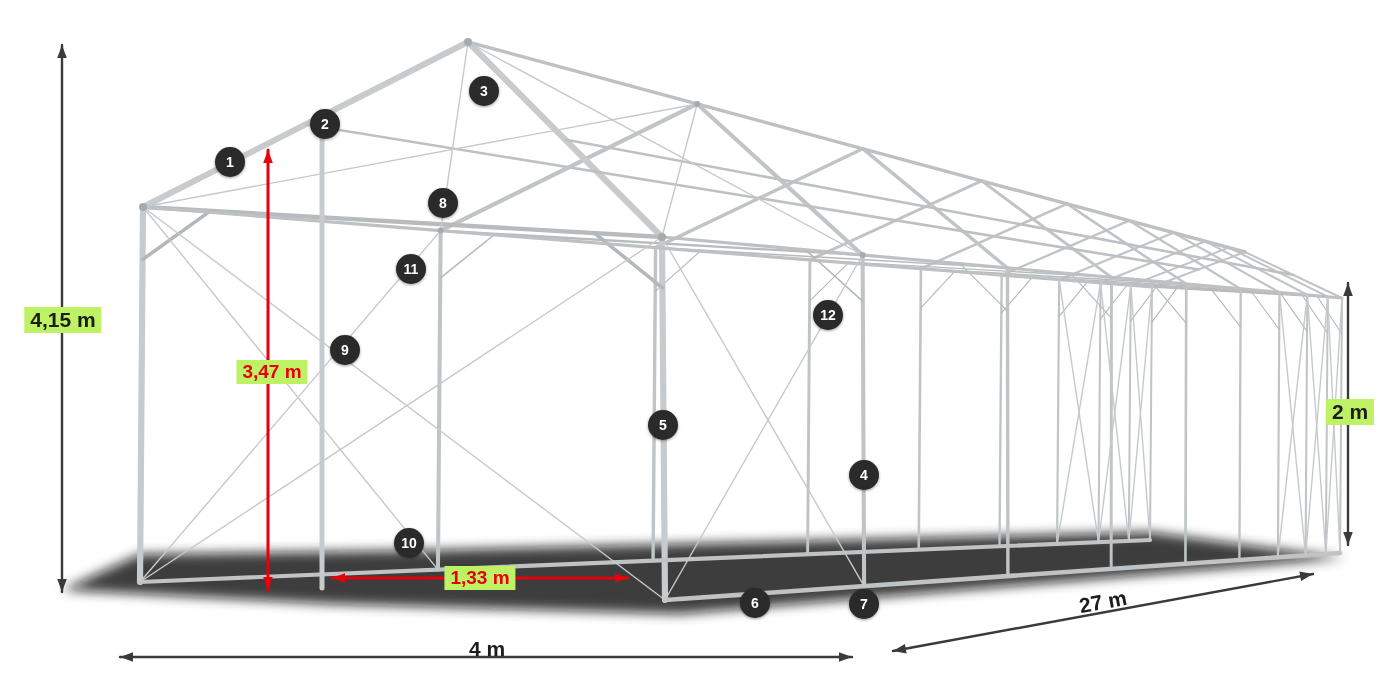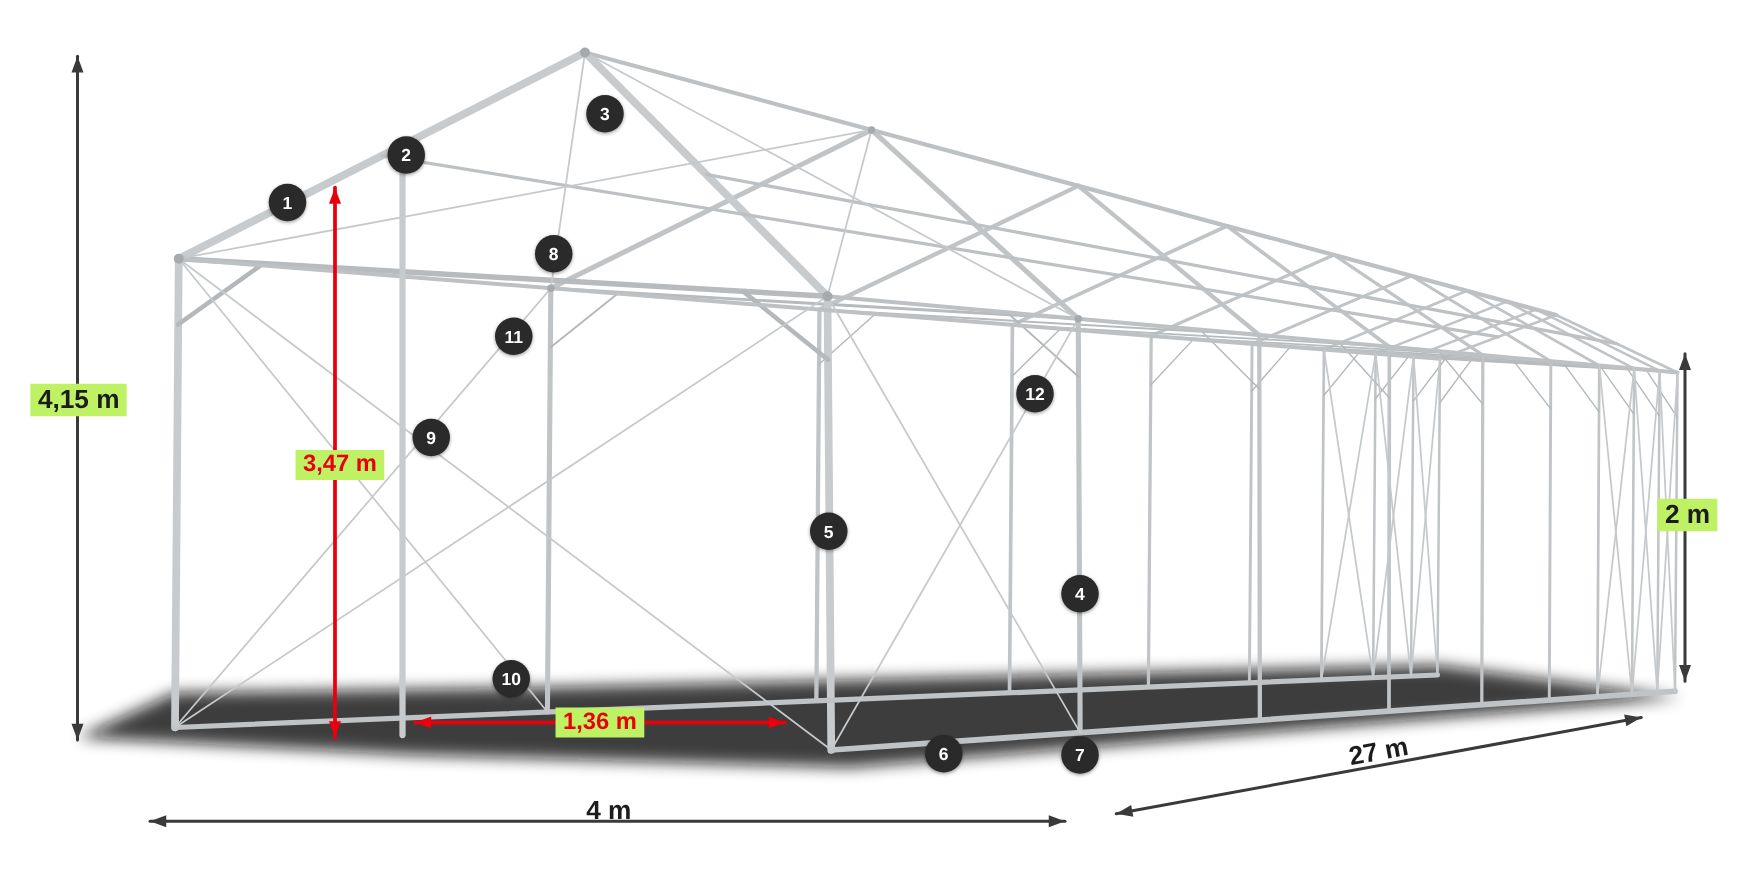--- a/index.html
+++ b/index.html
@@ -180,15 +180,15 @@
   <div class="badge" style="left:345px;top:350px">9</div>
   <div class="badge" style="left:409px;top:543px">10</div>
   <div class="badge" style="left:411px;top:269px">11</div>
   <div class="badge" style="left:828px;top:315px">12</div>
 
   <div class="dim-label" style="left:63px;top:320px">4,15 m</div>
   <div class="dim-label red" style="left:272px;top:372px">3,47 m</div>
   <div class="dim-label" style="left:1350px;top:412px">2 m</div>
   <div class="dim-label nobg" style="left:487px;top:649px">4 m</div>
   <div class="dim-label rot" style="left:1103px;top:602px">27 m</div>
-  <div class="dim-label red" style="left:480px;top:578px">1,36 m</div>
+  <div class="dim-label red" style="left:480px;top:578px">1,33 m</div>
 
 </div>
 
 </body></html>

